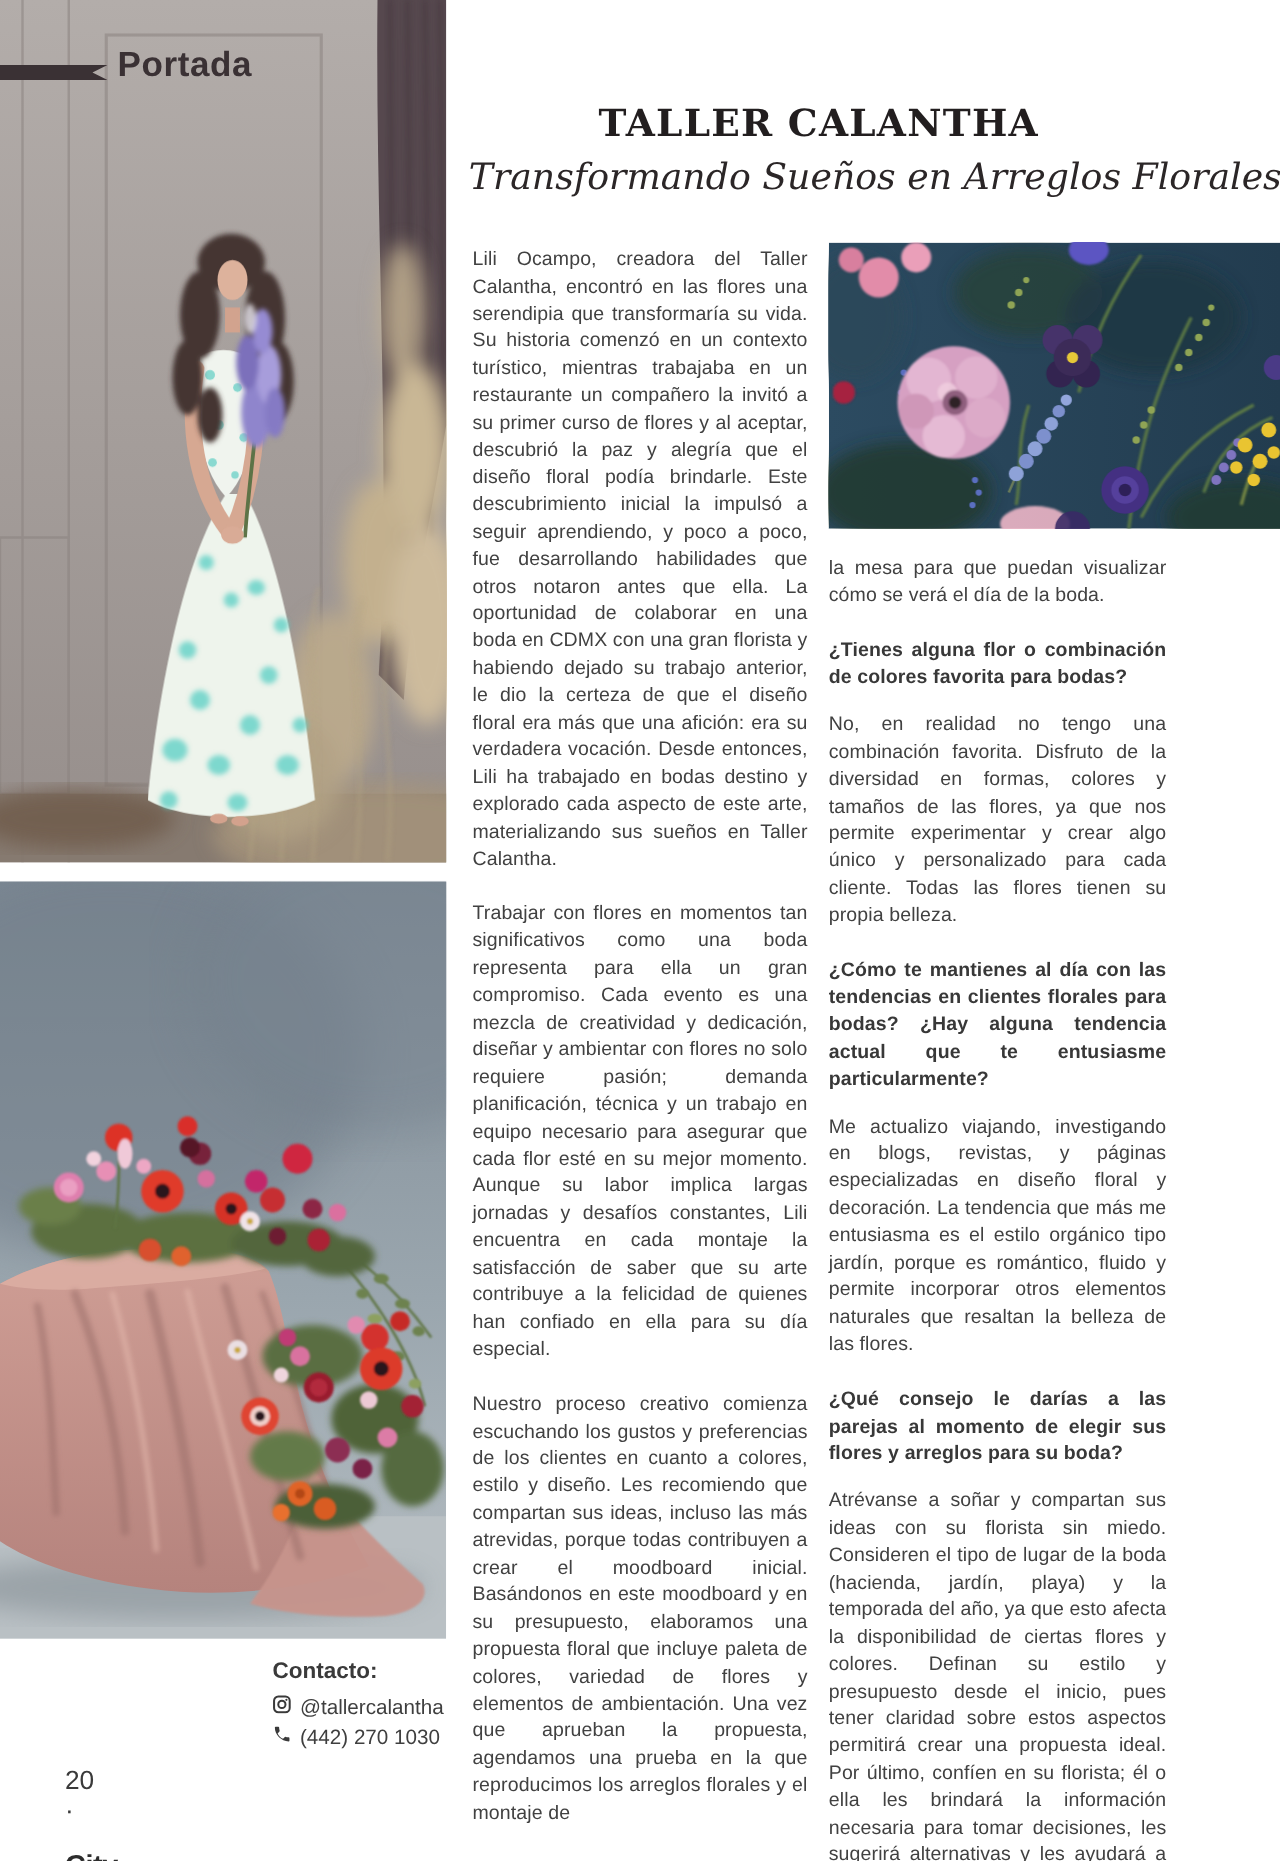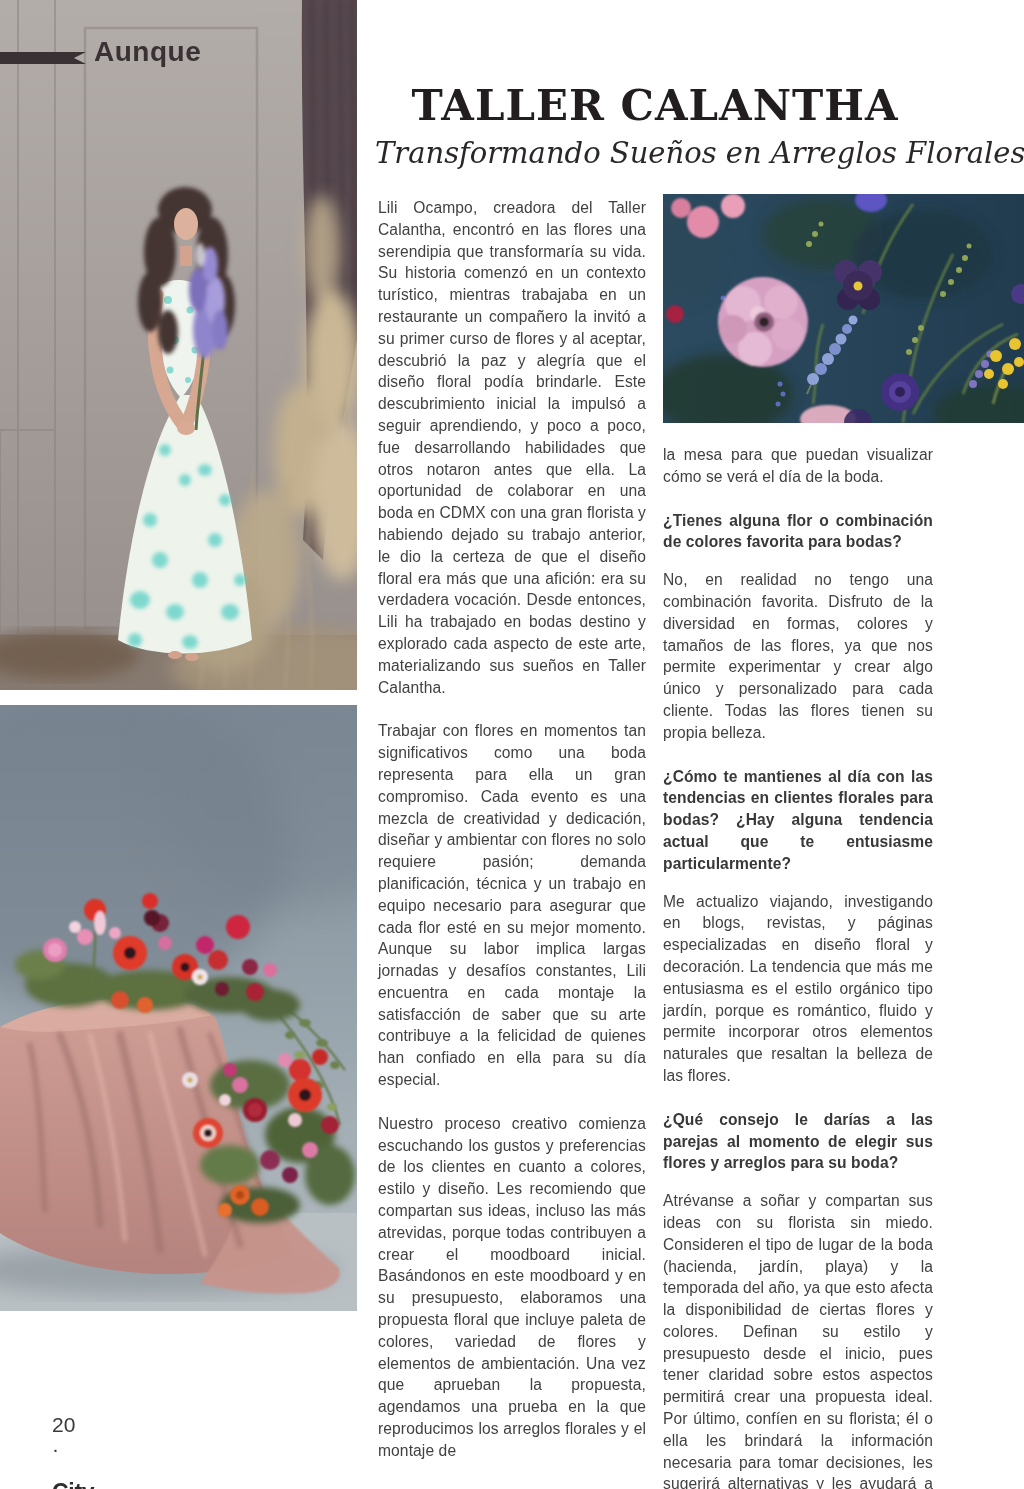--- a/index.html
+++ b/index.html
@@ -10,21 +10,21 @@
   #photo-portrait{left:0;top:0;width:357px;height:690px;}
   #photo-flowers-top{left:663px;top:194px;width:361px;height:229px;}
   #photo-arrangement{left:0;top:705px;width:357px;height:606px;}
 
   .banner-bar{position:absolute;left:0;top:52px;width:86px;height:12px;background:#3a3134;
       clip-path:polygon(0 0,100% 0,86% 50%,100% 100%,0 100%);z-index:5;}
   .section-label{position:absolute;left:94px;top:36px;font-size:28px;font-weight:600;
       letter-spacing:.5px;color:#3a3134;z-index:5;}
 
   .title-block{position:absolute;left:375px;top:84px;width:560px;text-align:center;}
-  .article-title{font-family:"DejaVu Serif",serif;font-weight:700;font-size:42px;
+  .article-title{font-family:"DejaVu Serif",serif;font-weight:700;font-size:30px;
       letter-spacing:1px;color:#221e1f;line-height:1.05;white-space:nowrap;}
   .article-subtitle{font-family:"DejaVu Serif",serif;font-style:italic;font-size:29px;
       color:#2b2627;margin-top:8px;white-space:nowrap;}
 
   .col{position:absolute;font-size:15.6px;line-height:21.8px;text-align:justify;
       letter-spacing:.1px;color:#414141;}
   #col-1{left:378px;top:197px;width:268px;}
   #col-2{left:663px;top:444px;width:270px;}
   .col p{margin:0 0 22px 0;}
   .col p.q{font-weight:700;color:#383838;margin-bottom:0;}
@@ -149,21 +149,21 @@
           <ellipse cx="200" cy="255" rx="5" ry="12" fill="#e8e6ee" opacity=".8"></ellipse>
         </g>
         <ellipse cx="186" cy="428" rx="9" ry="7" fill="#d9ab96"></ellipse>
         <ellipse cx="175" cy="655" rx="7" ry="4" fill="#d3a28d"></ellipse>
         <ellipse cx="192" cy="657" rx="7" ry="4" fill="#d3a28d"></ellipse>
       </g>
     </svg>
   </div>
 
   <div class="banner-bar"></div>
-  <div class="section-label">Aunque</div>
+  <div class="section-label">Portada</div>
 
   <div class="title-block">
     <div class="article-title">TALLER CALANTHA</div>
     <div class="article-subtitle">Transformando Sueños en Arreglos Florales</div>
   </div>
 
   <div class="photo" id="photo-flowers-top">
     <svg width="361" height="229" viewBox="0 0 361 229" xmlns="http://www.w3.org/2000/svg">
       <defs>
         <linearGradient id="bgB" x1="0" y1="0" x2="1" y2="0">
@@ -429,20 +429,41 @@
         <circle cx="190" cy="375" r="8" fill="#eadfe3"></circle>
           <circle cx="190" cy="375" r="2.5" fill="#c9a73e"></circle>
         <circle cx="240" cy="490" r="10" fill="#e06428"></circle>
           <circle cx="240" cy="490" r="4" fill="#b34717"></circle>
         <circle cx="260" cy="502" r="9" fill="#d95c24"></circle>
           <circle cx="225" cy="505" r="7" fill="#e8702e"></circle>
       </g>
     </svg>
   </div>
 
+  <div class="contact">
+    <div class="contact-heading">Contacto:</div>
+    <div class="contact-row">
+      <span>
+        <svg width="15" height="15" viewBox="0 0 24 24" fill="none" stroke="#3a3a3a" stroke-width="2.6">
+          <rect x="2" y="2" width="20" height="20" rx="5.5"></rect>
+          <circle cx="12" cy="12" r="4.6"></circle>
+          <circle cx="17.8" cy="6.2" r="1.4" fill="#3a3a3a" stroke="none"></circle>
+        </svg>
+      </span>
+      <span>@tallercalantha</span>
+    </div>
+    <div class="contact-row">
+      <span>
+        <svg width="15" height="15" viewBox="0 0 24 24" fill="#3a3a3a">
+          <path d="M6.6 10.8c1.5 3 3.9 5.4 6.9 6.9l2.3-2.3c.3-.3.7-.4 1.1-.2 1.2.4 2.5.6 3.8.6.6 0 1 .4 1 1V20c0 .6-.4 1-1 1C11.4 21 3 12.6 3 3.3c0-.6.4-1 1-1h3.5c.6 0 1 .4 1 1 0 1.3.2 2.6.6 3.8.1.4 0 .8-.2 1.1L6.6 10.8z"></path>
+        </svg>
+      </span>
+      <span>(442) 270 1030</span>
+    </div>
+  </div>
 
   <div class="footer">
     <span>20</span>
     <span class="dot">·</span>
     <span class="brand-bold">City</span>
     <span class="brand-script">Life</span>
   </div>
 
 </div>
 

